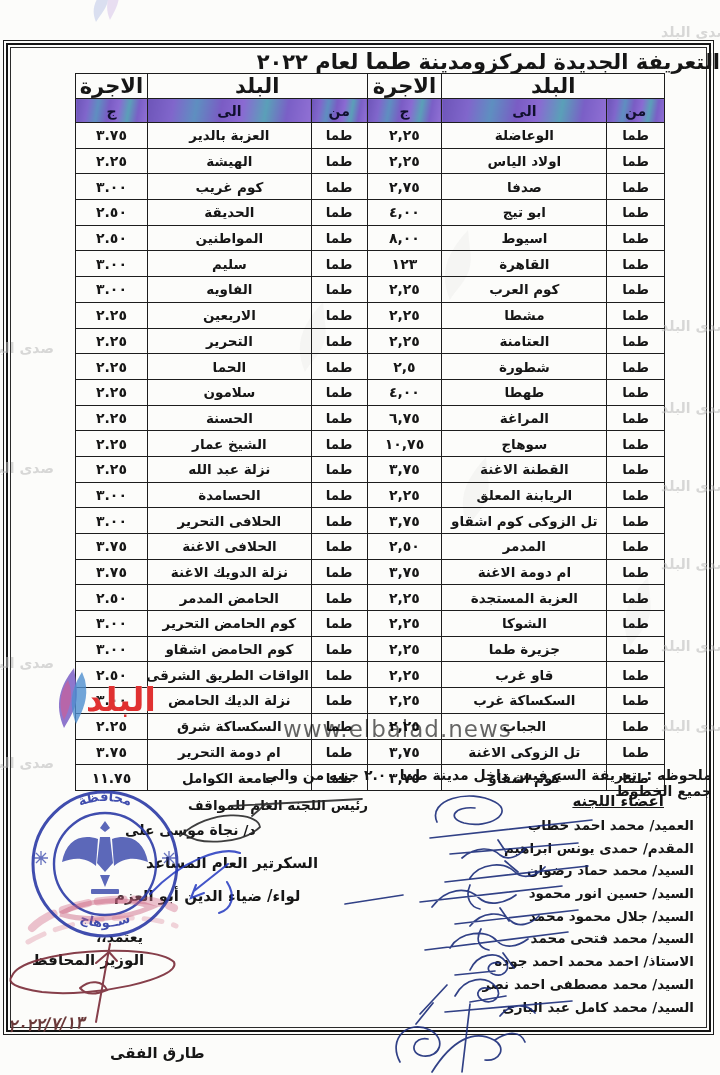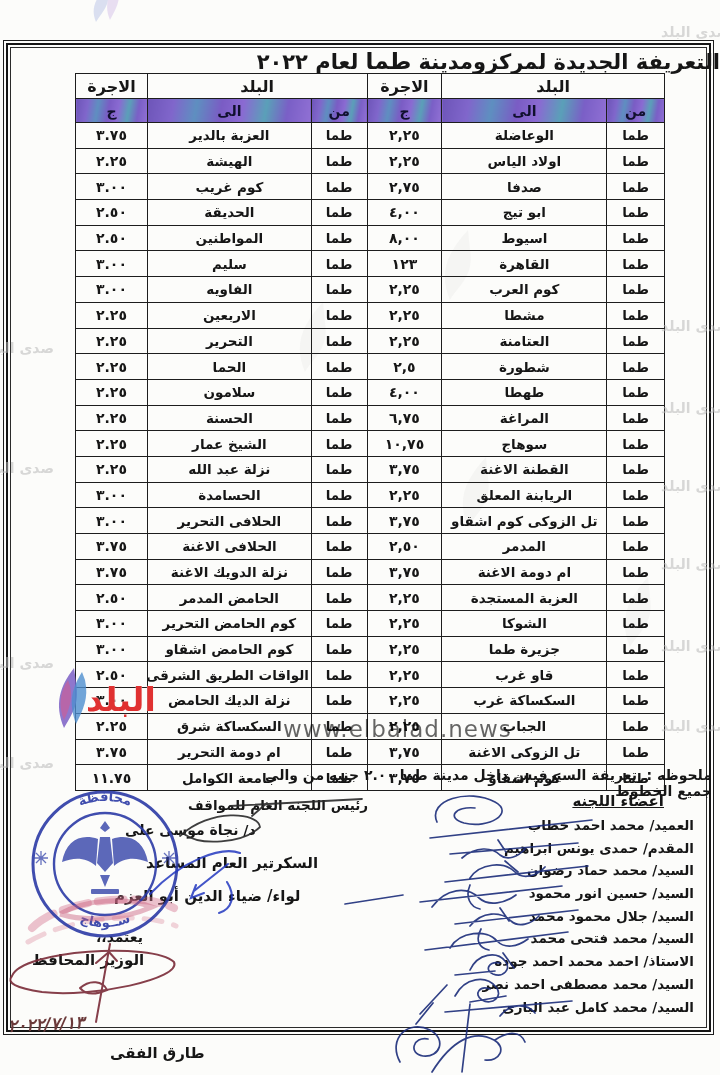--- a/index.html
+++ b/index.html
@@ -25,21 +25,21 @@
   .title .city{font-size:23px;font-weight:900;}
   
   .table-wrap{position:absolute;top:73px;right:55px;width:590px;z-index:2;}
   table.tariff{border-collapse:collapse;table-layout:fixed;width:590px;direction:rtl;}
   table.tariff col.c-from{width:57px;}  table.tariff col.c-to{width:163px;}  table.tariff col.c-fare{width:74px;}
   table.tariff col.c-from2{width:55px;} table.tariff col.c-to2{width:162px;} table.tariff col.c-fare2{width:71px;}
   table.tariff th,table.tariff td{
     border:1.6px solid #1d1d1d;text-align:center;vertical-align:middle;
     padding:0 2px;overflow:hidden;white-space:nowrap;
   }
-  table.tariff th{height:24px;font-size:16px;font-weight:800;}
+  table.tariff th{height:24px;font-size:21px;font-weight:800;}
   tr.hl th{
     height:23px;font-size:14px;color:#10102e;
     background:linear-gradient(100deg,#6d55b8 0%,#8066cb 16%,#5e8fc0 30%,#7a5cc4 45%,#8a6ad2 58%,#5aa0b8 72%,var(--header-highlight) 85%,#9070d4 100%);
   }
   table.tariff td{height:24.7px;font-size:13.5px;font-weight:700;}
   table.tariff td.fare{font-size:14px;letter-spacing:.5px;}
   
   .note{position:absolute;top:767px;right:8px;width:478px;font-size:14px;font-weight:800;text-align:right;z-index:2;}
   .committee{position:absolute;top:792px;right:26px;width:330px;text-align:right;z-index:2;}
   .committee .heading{font-size:15px;font-weight:900;text-decoration:underline;margin-bottom:4px;margin-right:30px;}

